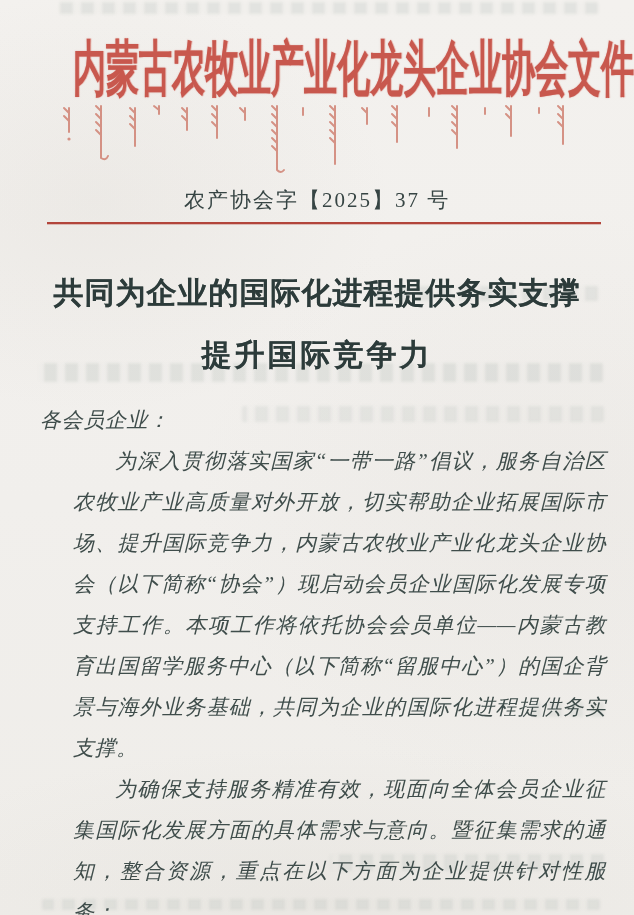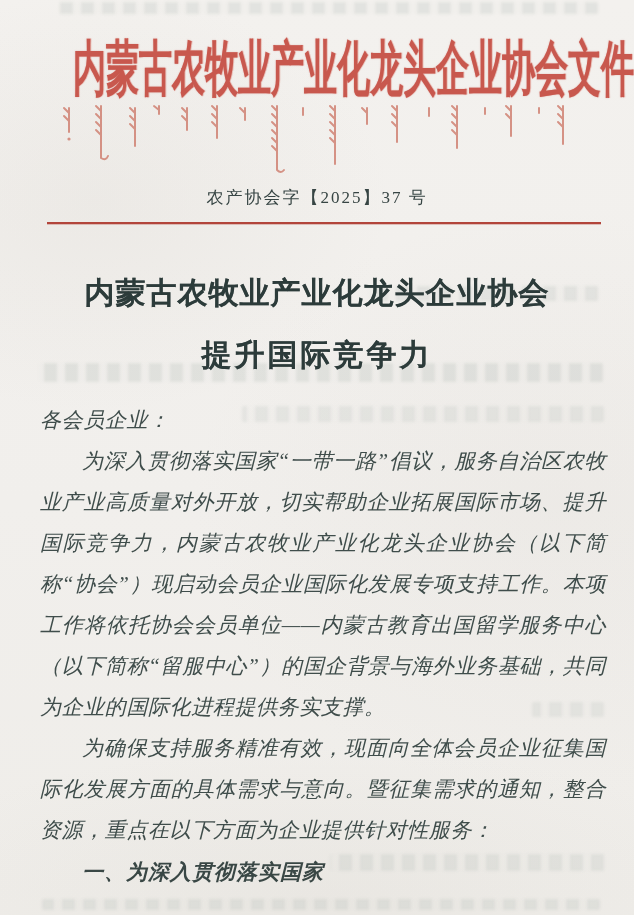--- a/index.html
+++ b/index.html
@@ -71,21 +71,21 @@
     display: flex;
     justify-content: center;
   }
 
   .docnum {
     position: absolute;
     top: 186px;
     left: 0;
     width: 100%;
     text-align: center;
-    font-size: 17px;
+    font-size: 21px;
     letter-spacing: 2px;
     color: #374544;
   }
 
   .redline {
     position: absolute;
     top: 222px;
     left: 47px;
     width: 554px;
     height: 2px;
@@ -115,21 +115,21 @@
     width: 566px;
     font-size: 21px;
     line-height: 41px;
     letter-spacing: 0.6px;
     color: #3f4d4b;
     text-align: justify;
     text-justify: inter-ideograph;
     font-style: italic;
   }
   .doc-body p { margin: 0; }
-  .doc-body .para { text-indent: 2em; }
+  .doc-body .para { text-indent: 2em; margin-left: 33px; }
   .doc-body .section-heading {
     text-indent: 2em;
     font-weight: bold;
     font-family: "Liberation Sans", "DejaVu Sans", sans-serif;
     color: #394745;
     letter-spacing: 1px;
   }
 </style>
 </head>
 <body>
@@ -172,21 +172,21 @@
         <path d="M508 4 V42 M508 9 l-5 -5 M508 17 l-5 -5 M508 25 l-5 -5"></path>
       </g>
     </svg>
   </div>
 
   <div class="docnum">农产协会字【2025】37 号</div>
 
   <div class="redline"></div>
 
   <h1 class="doc-title">
-    <span class="t1" style="display:block">内蒙古农牧业产业化龙头企业协会</span>
+    <span class="t1" style="display:block">共同为企业的国际化进程提供务实支撑</span>
     <span class="t2" style="display:block">提升国际竞争力</span>
   </h1>
 
   <main class="doc-body">
     <p class="salutation">各会员企业：</p>
     <p class="para">为深入贯彻落实国家“一带一路”倡议，服务自治区农牧业产业高质量对外开放，切实帮助企业拓展国际市场、提升国际竞争力，内蒙古农牧业产业化龙头企业协会（以下简称“协会”）现启动会员企业国际化发展专项支持工作。本项工作将依托协会会员单位——内蒙古教育出国留学服务中心（以下简称“留服中心”）的国企背景与海外业务基础，共同为企业的国际化进程提供务实支撑。</p>
     <p class="para">为确保支持服务精准有效，现面向全体会员企业征集国际化发展方面的具体需求与意向。暨征集需求的通知，整合资源，重点在以下方面为企业提供针对性服务：</p>
     <p class="section-heading">一、为深入贯彻落实国家</p>
   </main>
 

